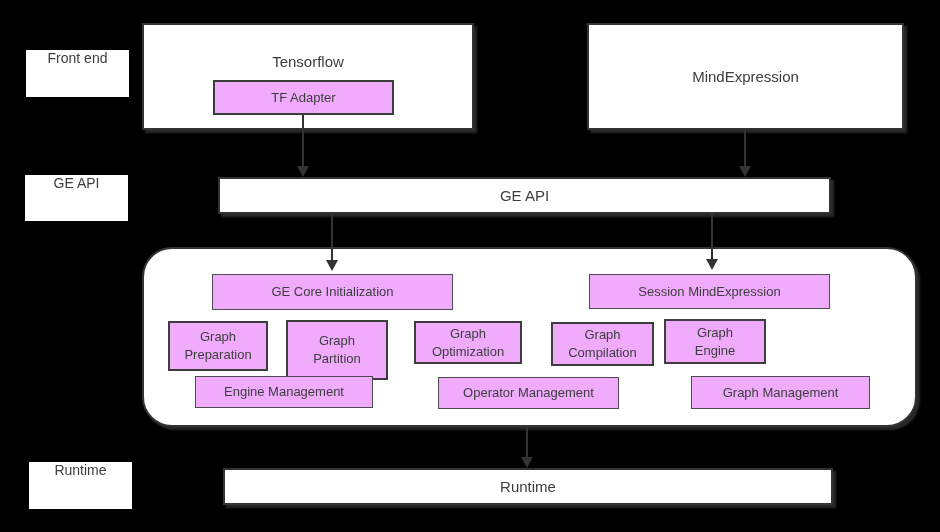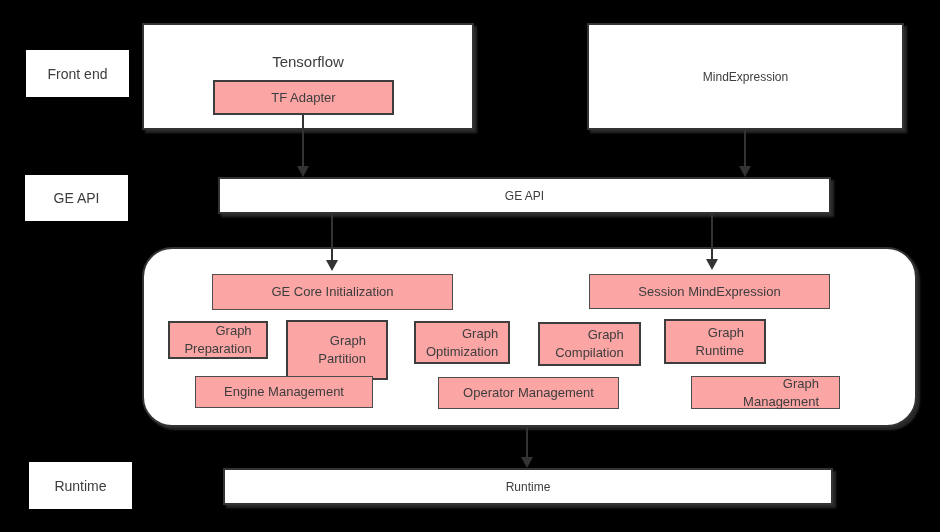--- a/index.html
+++ b/index.html
@@ -7,38 +7,38 @@
     position:relative;
     width:940px;height:532px;
     background:#000;
     font-family:"Liberation Sans","DejaVu Sans",sans-serif;
     color:#3d3d3d;
     overflow:hidden;
   }
   .abs{position:absolute;box-sizing:border-box;}
   .row-label{
     background:#fff;
-    display:flex;align-items:center;justify-content:center;
+    display:flex;align-items:flex-start;justify-content:center;
     font-size:14px;
   }
   .panel{
     background:#fff;
     border:2px solid #333;
     box-shadow:3px 3px 2px rgba(115,115,115,0.35);
   }
   .bar{
     display:flex;align-items:center;justify-content:center;
-    font-size:12px;
+    font-size:15px;
   }
   .inner-box{
     position:absolute;box-sizing:border-box;
-    background:#fca5a5;
+    background:#f0abfc;
     border:2px solid #3d3d3d;
     display:flex;align-items:center;justify-content:center;
-    text-align:right;
+    text-align:center;
     font-size:13px;line-height:1.35;
     padding:0 20px;
   }
   .thin-border{border:1.5px solid #4d4d4d;}
   .arrow{
     position:absolute;width:12px;
     display:flex;flex-direction:column;align-items:center;
     z-index:5;
   }
   .arrow .shaft{width:2px;flex:1;background:#333;}
@@ -81,43 +81,43 @@
 
   <div class="abs panel" style="left:142px;top:247px;width:775px;height:180px;border-radius:30px;">
 
     <div class="inner-box thin-border" style="left:68px;top:25px;width:241px;height:36px;">
       <span>GE Core Initialization</span>
     </div>
     <div class="inner-box thin-border" style="left:445px;top:25px;width:241px;height:35px;">
       <span>Session MindExpression</span>
     </div>
 
-    <div class="inner-box" style="left:24px;top:72px;width:100px;height:38px;">
+    <div class="inner-box" style="left:24px;top:72px;width:100px;height:50px;">
       <span>Graph Preparation</span>
     </div>
     <div class="inner-box" style="left:142px;top:71px;width:102px;height:60px;">
       <span>Graph Partition</span>
     </div>
-    <div class="inner-box" style="left:270px;top:72px;width:96px;height:43px;">
+    <div class="inner-box" style="left:270px;top:72px;width:108px;height:43px;">
       <span>Graph Optimization</span>
     </div>
-    <div class="inner-box" style="left:394px;top:73px;width:103px;height:44px;">
+    <div class="inner-box" style="left:407px;top:73px;width:103px;height:44px;">
       <span>Graph Compilation</span>
     </div>
     <div class="inner-box" style="left:520px;top:70px;width:102px;height:45px;">
-      <span>Graph Runtime</span>
+      <span>Graph Engine</span>
     </div>
 
     <div class="inner-box thin-border" style="left:51px;top:127px;width:178px;height:32px;">
       <span>Engine Management</span>
     </div>
     <div class="inner-box thin-border" style="left:294px;top:128px;width:181px;height:32px;">
       <span>Operator Management</span>
     </div>
-    <div class="inner-box thin-border" style="left:547px;top:127px;width:149px;height:33px;">
+    <div class="inner-box thin-border" style="left:547px;top:127px;width:179px;height:33px;">
       <span>Graph Management</span>
     </div>
   </div>
 
   <div class="abs panel bar" style="left:223px;top:468px;width:610px;height:37px;">
     <span>Runtime</span>
   </div>
 
   <div class="arrow" style="left:297px;top:115px;height:62px;">
     <div class="shaft"></div>

